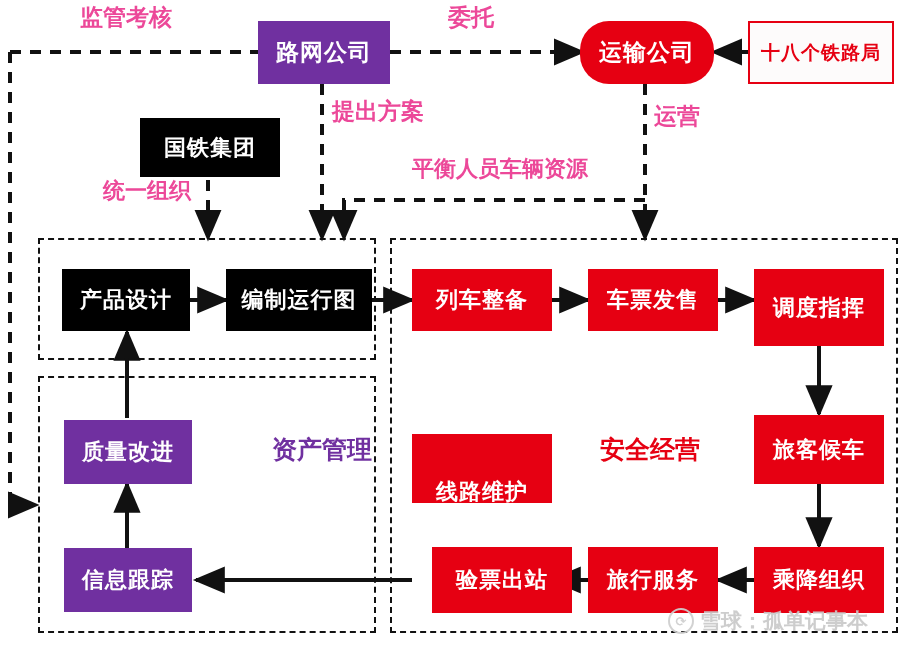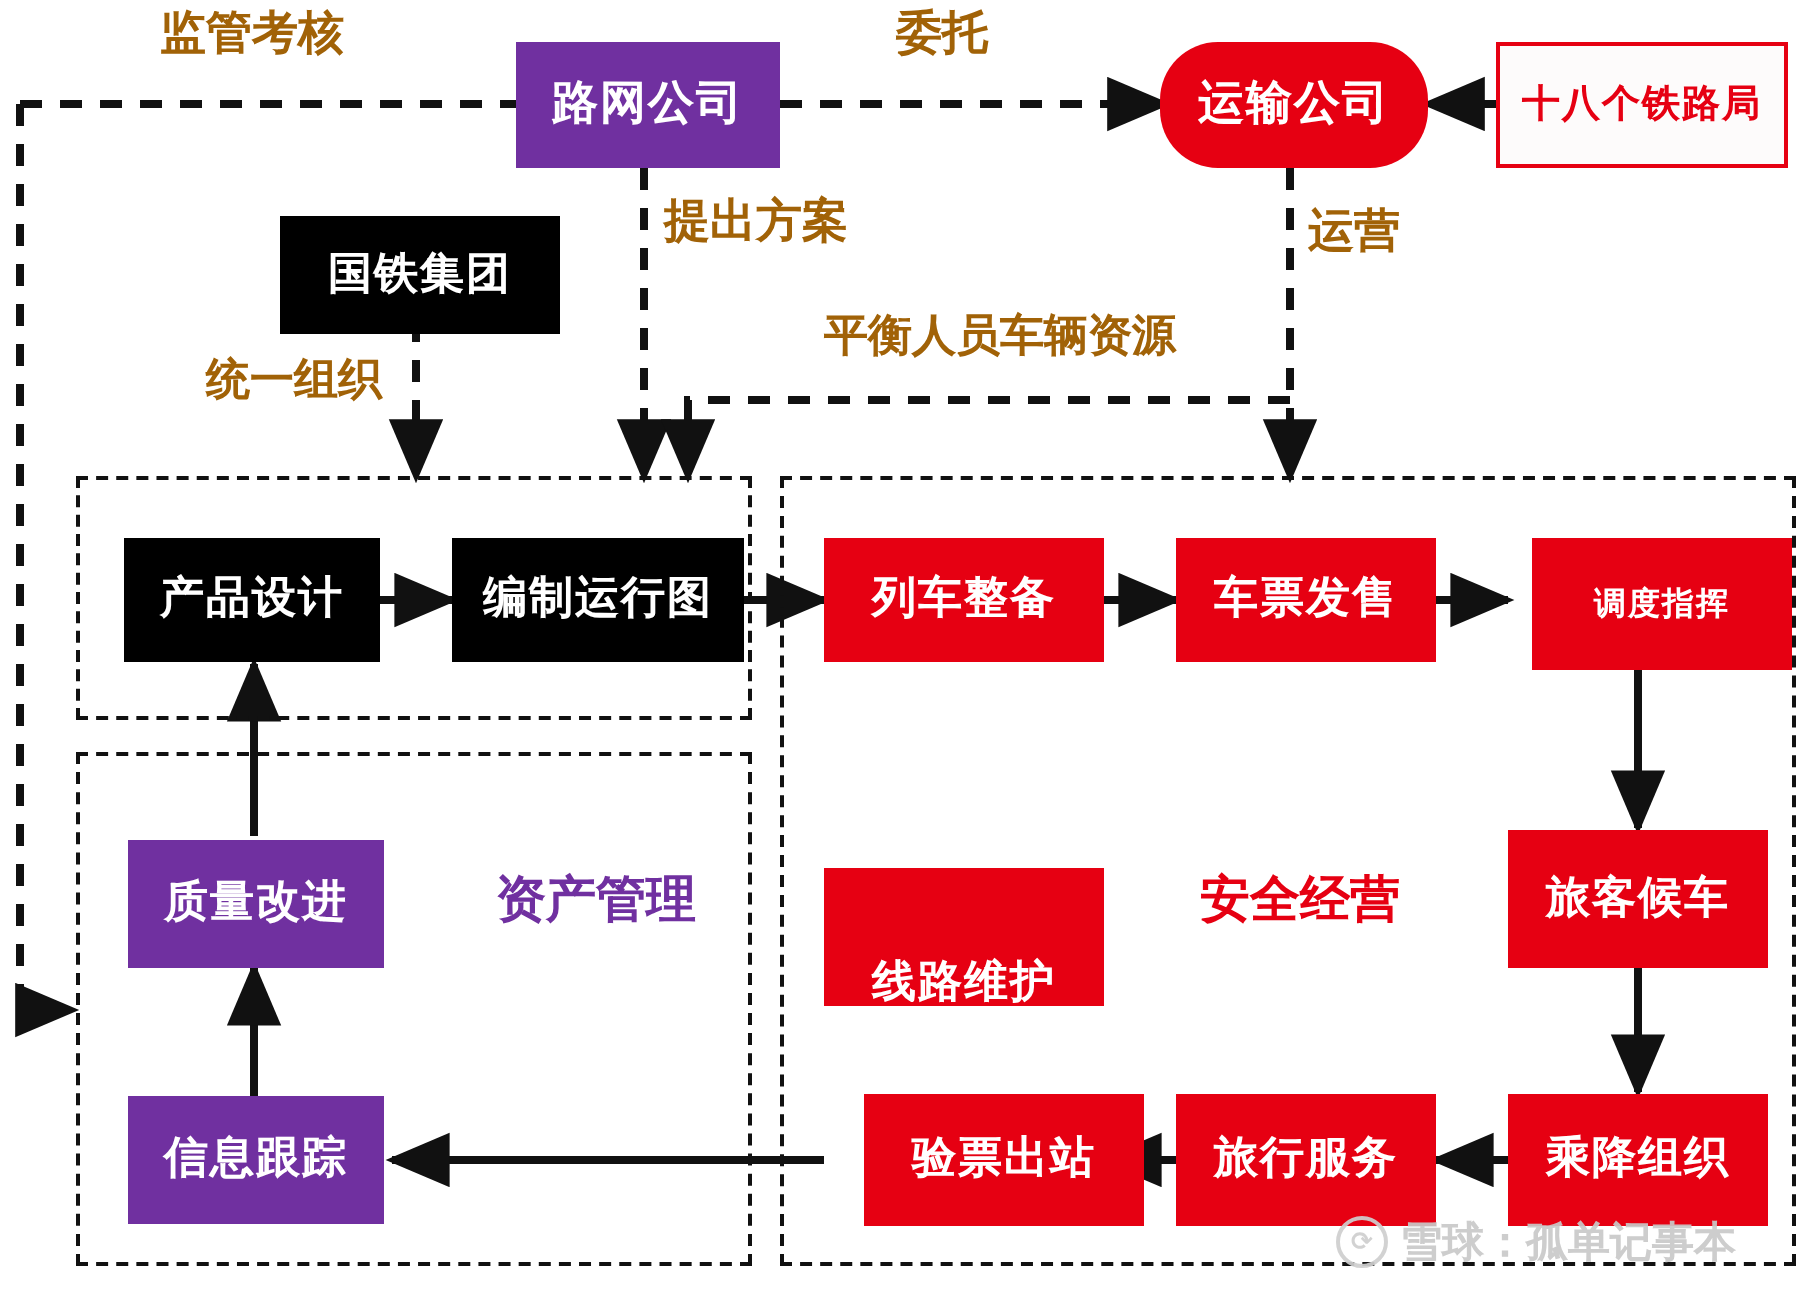--- a/index.html
+++ b/index.html
@@ -17,32 +17,32 @@
     line-height:1;
   }
   .node.black{background:#000000;color:#ffffff;}
   .node.red{background:#e60012;color:#ffffff;}
   .node.purple{background:#7030a0;color:#ffffff;}
   .node.redline{background:#fdfbfb;color:#e60012;border:2px solid #e60012;}
 
   
   .caption{
     position:absolute;
-    color:#a16207;
+    color:#ec4899;
     font-weight:700;
     white-space:nowrap;
     line-height:1;
   }
   .grouplabel{
     position:absolute;
     font-weight:800;
     white-space:nowrap;
     line-height:1;
   }
-  .grouplabel.purple{color:#7030a0;}
+  .grouplabel.purple{color:#7030a0;margin-left:24px;}
   .grouplabel.red{color:#e60012;}
 
   
   .panel{
     position:absolute;
     border:2px dashed #111;
     box-sizing:border-box;
     background:transparent;
   }
 
@@ -133,21 +133,21 @@
   </div>
 
   <div class="node red" style="left:580px;top:21px;width:134px;height:63px;font-size:23px;border-radius:29px;">
     <span>运输公司</span>
   </div>
 
   <div class="node redline" style="left:748px;top:21px;width:146px;height:63px;font-size:19px;">
     <span>十八个铁路局</span>
   </div>
 
-  <div class="node black" style="left:140px;top:108px;width:140px;height:59px;font-size:22px;">
+  <div class="node black" style="left:140px;top:118px;width:140px;height:59px;font-size:22px;">
     <span>国铁集团</span>
   </div>
 
   <div class="caption" style="left:80px;top:6px;font-size:23px;">监管考核</div>
 
   <div class="caption" style="left:448px;top:6px;font-size:23px;">委托</div>
 
   <div class="caption" style="left:332px;top:100px;font-size:23px;">提出方案</div>
 
   <div class="caption" style="left:654px;top:105px;font-size:23px;">运营</div>
@@ -177,21 +177,21 @@
   </div>
 
   <div class="node red" style="left:412px;top:269px;width:140px;height:62px;font-size:22px;text-align:center;">
     <span>列车整备</span>
   </div>
 
   <div class="node red" style="left:588px;top:269px;width:130px;height:62px;font-size:22px;">
     <span>车票发售</span>
   </div>
 
-  <div class="node red" style="left:754px;top:269px;width:130px;height:66px;font-size:16px;margin-left:12px;">
+  <div class="node red" style="left:754px;top:269px;width:130px;height:77px;font-size:22px;">
     <span>调度指挥</span>
   </div>
 
   <div class="node red" style="left:412px;top:434px;width:140px;height:69px;font-size:22px;align-items:flex-end;">
     <span>线路维护</span>
   </div>
 
   <div class="node red" style="left:754px;top:415px;width:130px;height:69px;font-size:22px;">
     <span>旅客候车</span>
   </div>

